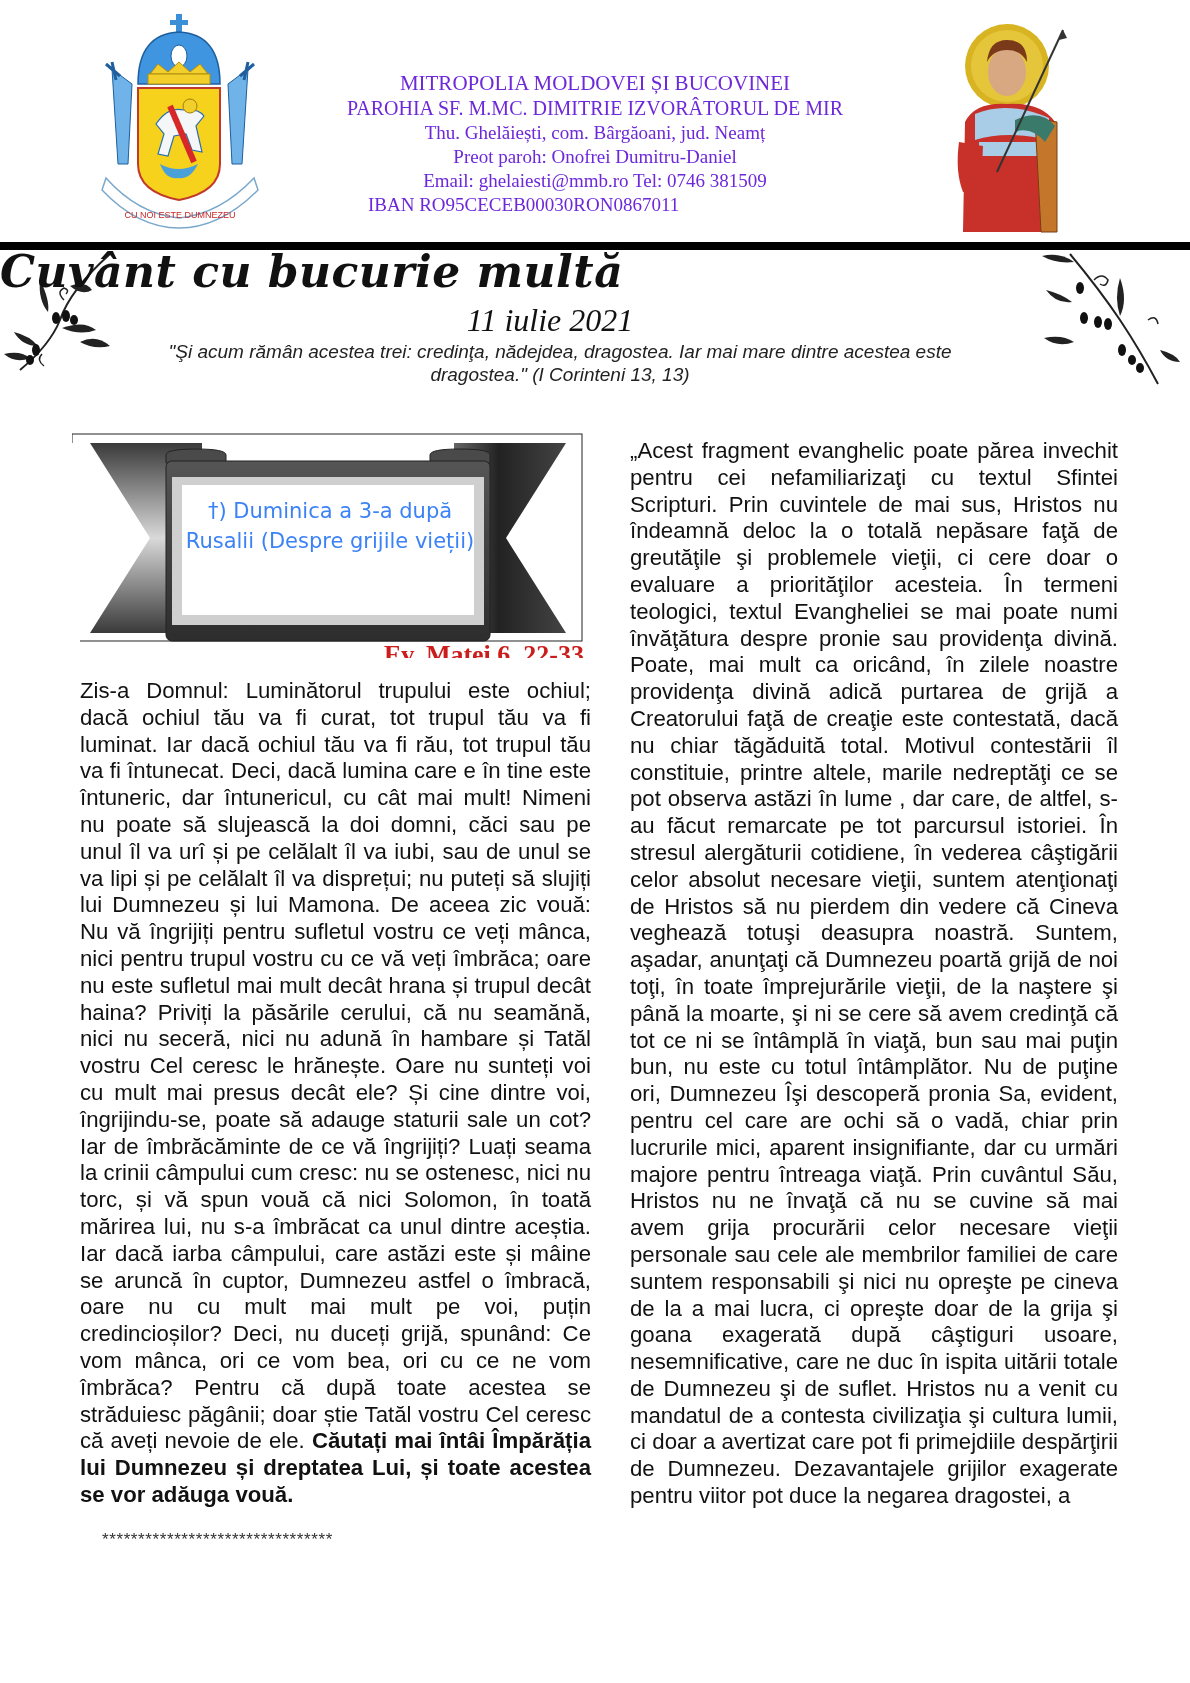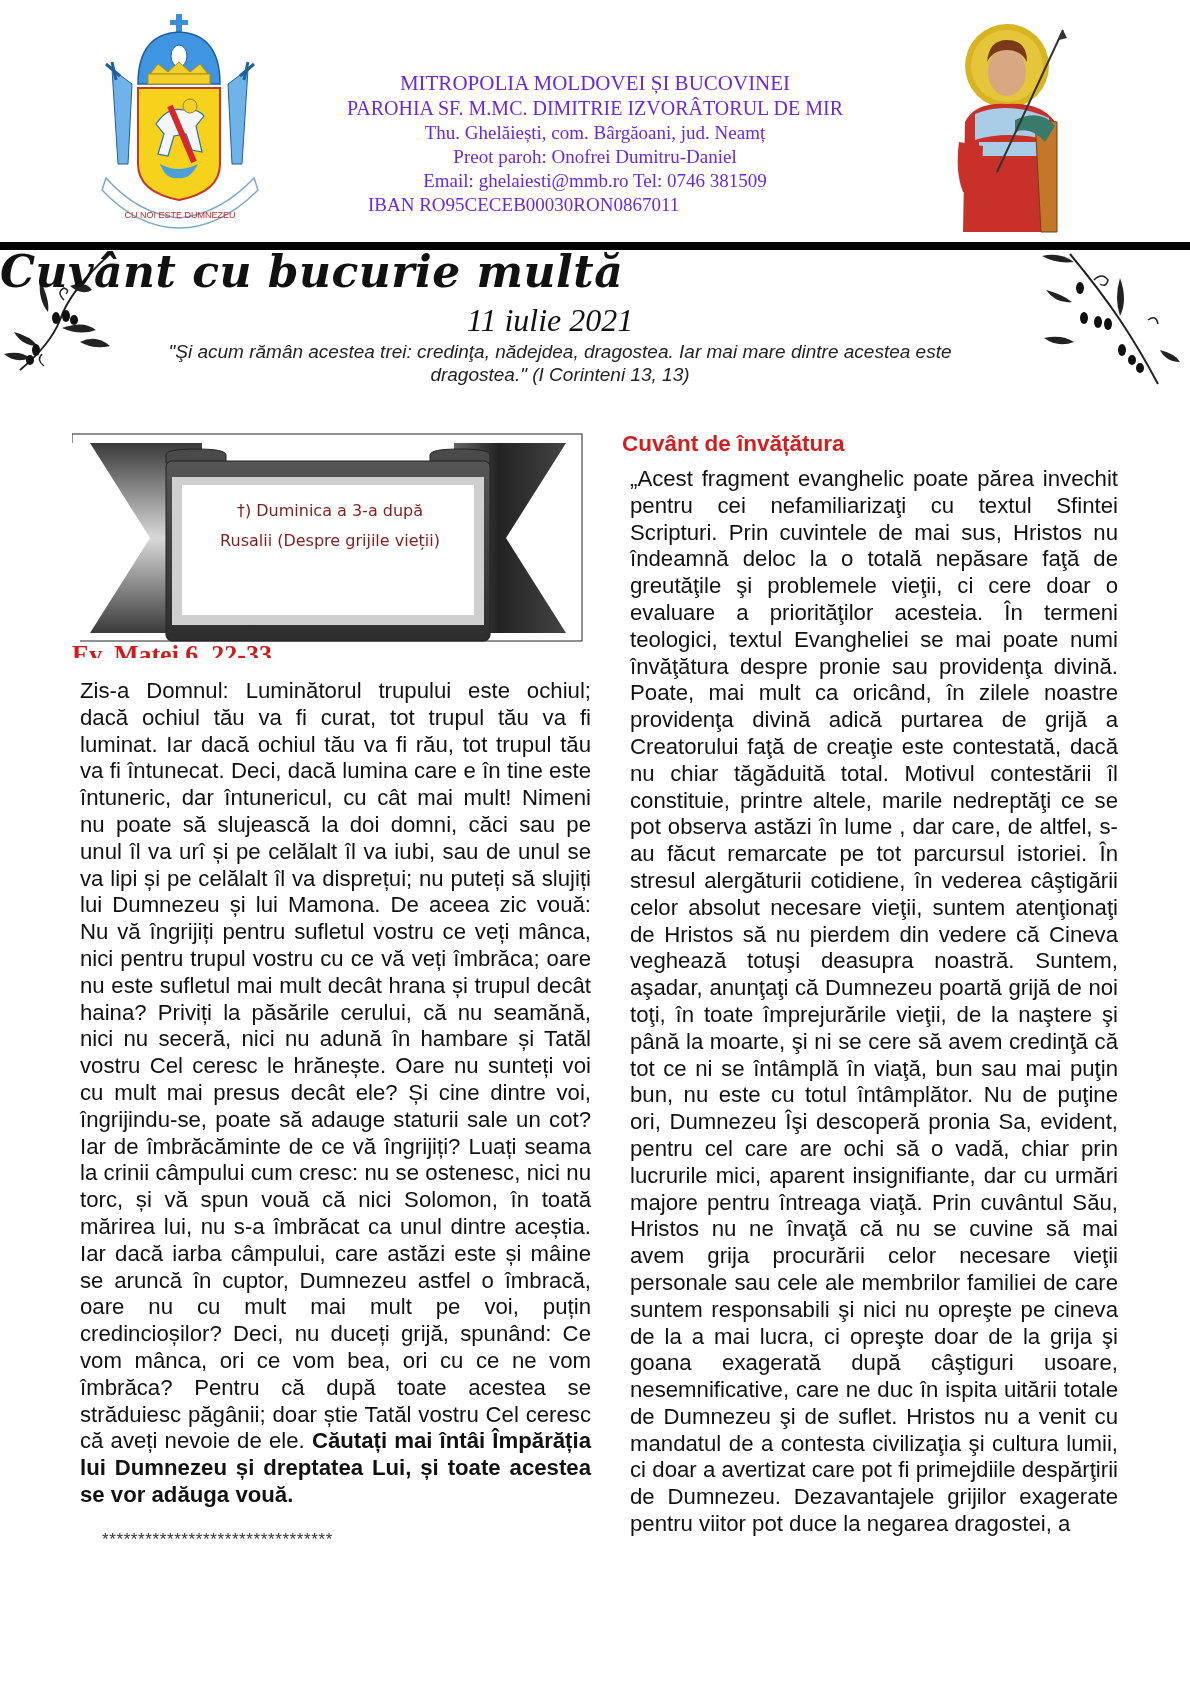--- a/index.html
+++ b/index.html
@@ -24,22 +24,22 @@
   .title { position: absolute; left: 0; width: 1100px; top: 246px; text-align: left;
     font-family: "DejaVu Serif", serif; font-weight: bold; font-style: italic; font-size: 44px; letter-spacing: 0.5px; }
   .date { position: absolute; left: 0; width: 1100px; top: 302px; text-align: center;
     font-family: "Liberation Serif", serif; font-style: italic; font-size: 32px; }
   .verse { position: absolute; left: 120px; width: 880px; top: 340px; text-align: center;
     font-family: "Liberation Sans", sans-serif; font-style: italic; font-size: 19px; line-height: 23px; color: #222; }
 
   
   .banner { position: absolute; left: 72px; top: 433px; width: 512px; height: 210px; }
   .banner-text { position: absolute; left: 180px; top: 496px; width: 300px; text-align: center;
-    font-family: "DejaVu Sans", sans-serif; color: #7f1d1d; font-size: 16px; line-height: 30px; }
-  .gospel-ref { position: absolute; left: 72px; width: 512px; top: 644px; text-align: left;
+    font-family: "DejaVu Sans", sans-serif; color: #3b82f6; font-size: 21px; line-height: 30px; }
+  .gospel-ref { position: absolute; left: 72px; width: 512px; top: 644px; text-align: right;
     font-family: "Liberation Serif", serif; font-weight: bold; color: #cc1d1d; font-size: 26px; line-height: 22px;
     height: 14px; overflow: hidden; }
 
   
   .col { position: absolute; font-family: "Liberation Sans", sans-serif; font-size: 22.2px; line-height: 26.8px;
     text-align: justify; color: #111; }
   .col-left { left: 72px; top: 670px; width: 527px; }
   .col-right { left: 622px; top: 430px; width: 504px; }
   .col p { margin: 8px; }
   .col .bold { font-weight: bold; }
@@ -175,15 +175,14 @@
 
 <div class="col col-left">
   <p>
     <span>Zis-a Domnul: Luminătorul trupului este ochiul; dacă ochiul tău va fi curat, tot trupul tău va fi luminat. Iar dacă ochiul tău va fi rău, tot trupul tău va fi întunecat. Deci, dacă lumina care e în tine este întuneric, dar întunericul, cu cât mai mult! Nimeni nu poate să slujească la doi domni, căci sau pe unul îl va urî și pe celălalt îl va iubi, sau de unul se va lipi și pe celălalt îl va disprețui; nu puteți să slujiți lui Dumnezeu și lui Mamona. De aceea zic vouă: Nu vă îngrijiți pentru sufletul vostru ce veți mânca, nici pentru trupul vostru cu ce vă veți îmbrăca; oare nu este sufletul mai mult decât hrana și trupul decât haina? Priviți la păsările cerului, că nu seamănă, nici nu seceră, nici nu adună în hambare și Tatăl vostru Cel ceresc le hrănește. Oare nu sunteți voi cu mult mai presus decât ele? Și cine dintre voi, îngrijindu-se, poate să adauge staturii sale un cot? Iar de îmbrăcăminte de ce vă îngrijiți? Luați seama la crinii câmpului cum cresc: nu se ostenesc, nici nu torc, și vă spun vouă că nici Solomon, în toată mărirea lui, nu s-a îmbrăcat ca unul dintre aceștia. Iar dacă iarba câmpului, care astăzi este și mâine se aruncă în cuptor, Dumnezeu astfel o îmbracă, oare nu cu mult mai mult pe voi, puțin credincioșilor? Deci, nu duceți grijă, spunând: Ce vom mânca, ori ce vom bea, ori cu ce ne vom îmbrăca? Pentru că după toate acestea se străduiesc păgânii; doar știe Tatăl vostru Cel ceresc că aveți nevoie de ele.</span>
     <span class="bold">Căutați mai întâi Împărăția lui Dumnezeu și dreptatea Lui, și toate acestea se vor adăuga vouă.</span>
   </p>
 </div>
 <div class="stars">********************************</div>
 
 <div class="col col-right">
-  <div class="section-title">Cuvânt de învățătura</div>
   <p>„Acest fragment evanghelic poate părea invechit pentru cei nefamiliarizaţi cu textul Sfintei Scripturi. Prin cuvintele de mai sus, Hristos nu îndeamnă deloc la o totală nepăsare faţă de greutăţile şi problemele vieţii, ci cere doar o evaluare a priorităţilor acesteia. În termeni teologici, textul Evangheliei se mai poate numi învăţătura despre pronie sau providenţa divină. Poate, mai mult ca oricând, în zilele noastre providenţa divină adică purtarea de grijă a Creatorului faţă de creaţie este contestată, dacă nu chiar tăgăduită total. Motivul contestării îl constituie, printre altele, marile nedreptăţi ce se pot observa astăzi în lume , dar care, de altfel, s-au făcut remarcate pe tot parcursul istoriei. În stresul alergăturii cotidiene, în vederea câştigării celor absolut necesare vieţii, suntem atenţionaţi de Hristos să nu pierdem din vedere că Cineva veghează totuşi deasupra noastră. Suntem, aşadar, anunţaţi că Dumnezeu poartă grijă de noi toţi, în toate împrejurările vieţii, de la naştere şi până la moarte, şi ni se cere să avem credinţă că tot ce ni se întâmplă în viaţă, bun sau mai puţin bun, nu este cu totul întâmplător. Nu de puţine ori, Dumnezeu Îşi descoperă pronia Sa, evident, pentru cel care are ochi să o vadă, chiar prin lucrurile mici, aparent insignifiante, dar cu urmări majore pentru întreaga viaţă. Prin cuvântul Său, Hristos nu ne învaţă că nu se cuvine să mai avem grija procurării celor necesare vieţii personale sau cele ale membrilor familiei de care suntem responsabili şi nici nu opreşte pe cineva de la a mai lucra, ci opreşte doar de la grija şi goana exagerată după câştiguri usoare, nesemnificative, care ne duc în ispita uitării totale de Dumnezeu şi de suflet. Hristos nu a venit cu mandatul de a contesta civilizaţia şi cultura lumii, ci doar a avertizat care pot fi primejdiile despărţirii de Dumnezeu. Dezavantajele grijilor exagerate pentru viitor pot duce la negarea dragostei, a</p>
 </div>
 
 </body></html>

